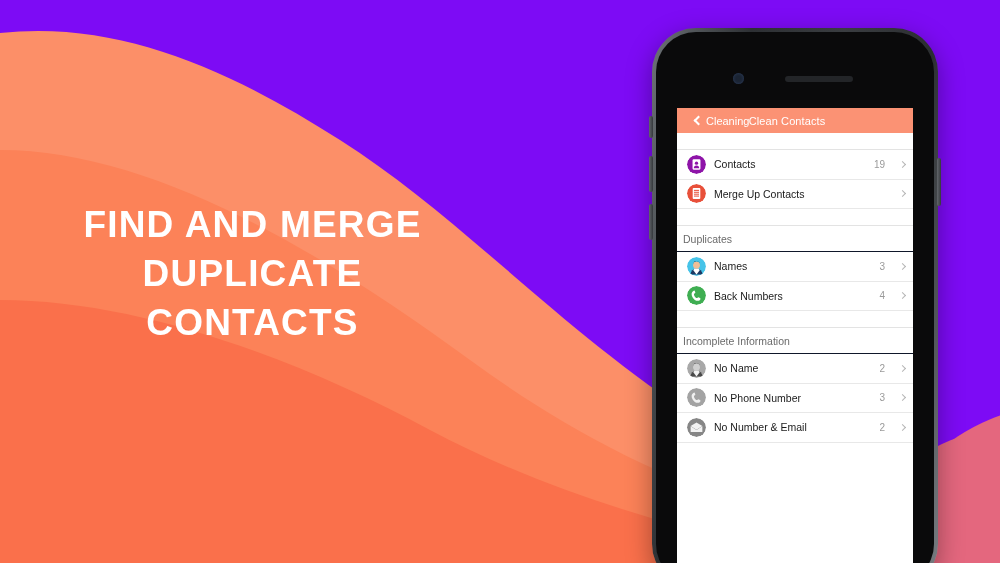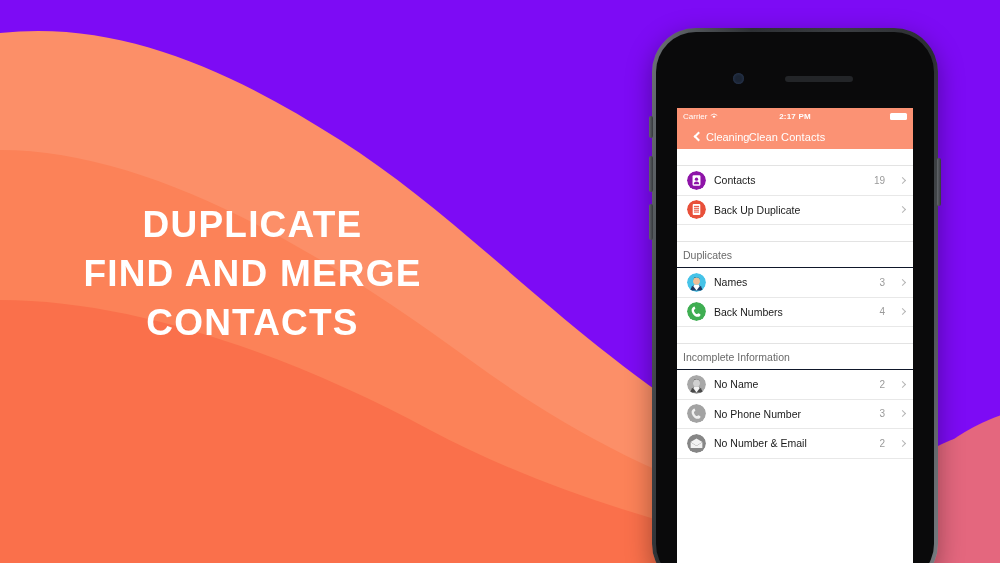--- a/index.html
+++ b/index.html
@@ -178,53 +178,38 @@
   <svg class="bg-svg" viewBox="0 0 1000 563" preserveAspectRatio="none">
     <rect x="0" y="0" width="1000" height="563" fill="#7D0BF5"></rect>
     <path fill="#FC8F68" d="M0,33 C120,20 230,70 340,140 C460,216 560,330 700,420 C790,478 900,530 1000,563 L0,563 Z"></path>
     <path fill="#FC8258" d="M0,150 C150,150 320,250 470,360 C610,462 760,530 1000,563 L0,563 Z"></path>
     <path fill="#FA704B" d="M0,300 C140,300 300,360 430,430 C540,489 700,540 850,563 L0,563 Z"></path>
     <path fill="#E4677E" d="M1000,430 C940,432 890,470 866,520 C855,543 850,556 848,563 L1000,563 Z"></path>
     <circle cx="1058" cy="586" r="180" fill="#E4677E"></circle>
   </svg>
 
   <div class="headline">
+    <span class="line">Find and Merge</span>
     <span class="line">Duplicate</span>
-    <span class="line">Find and Merge</span>
     <span class="line">Contacts</span>
   </div>
 
   <div class="phone">
     <div class="btn-side btn-mute"></div>
     <div class="btn-side btn-volup"></div>
     <div class="btn-side btn-voldn"></div>
     <div class="btn-side btn-power"></div>
 
     <div class="phone-inner">
       <div class="camera"></div>
       <div class="earpiece"></div>
       <div class="home-btn"></div>
 
       <div class="screen">
 
-        <div class="statusbar">
-          <span class="sb-left">
-            <span>Carrier</span>
-            <span>
-              <svg width="8" height="7" viewBox="0 0 12 10">
-                <path d="M6 9.2 L3.6 6.2 A3.8 3.8 0 0 1 8.4 6.2 Z" fill="#fff"></path>
-                <path d="M1.6 4.4 A6.6 6.6 0 0 1 10.4 4.4" stroke="#fff" stroke-width="1.3" fill="none" stroke-linecap="round"></path>
-              </svg>
-            </span>
-          </span>
-          <span class="sb-time">2:17 PM</span>
-          <span class="sb-right">
-            <span class="battery"></span>
-          </span>
-        </div>
 
         <div class="navbar">
           <span class="nav-back">
             <i class="chev-left"></i>
             <span>Cleaning</span>
           </span>
           <span class="nav-title">Clean Contacts</span>
         </div>
 
         <div class="screen-body">
@@ -249,21 +234,21 @@
               <span class="ic">
                 <svg class="gl" viewBox="0 0 24 24">
                   <circle cx="12" cy="12" r="12" fill="#E8503A"></circle>
                   <rect x="7.2" y="5.2" width="9.6" height="13.6" rx="1.2" fill="#fff"></rect>
                   <rect x="8.8" y="7.4" width="6.4" height="1.3" fill="#E8503A"></rect>
                   <rect x="8.8" y="9.8" width="6.4" height="1.3" fill="#E8503A"></rect>
                   <rect x="8.8" y="12.2" width="6.4" height="1.3" fill="#E8503A"></rect>
                   <rect x="8.8" y="14.6" width="6.4" height="1.3" fill="#E8503A"></rect>
                 </svg>
               </span>
-              <span class="label">Back Up Duplicate</span>
+              <span class="label">Merge Up Contacts</span>
               <span class="count"></span>
               <i class="chev-right"></i>
             </div>
           </div>
 
           <div class="gap"></div>
 
           <div class="section-header">Duplicates</div>
           <div class="list">
             <div class="row">

